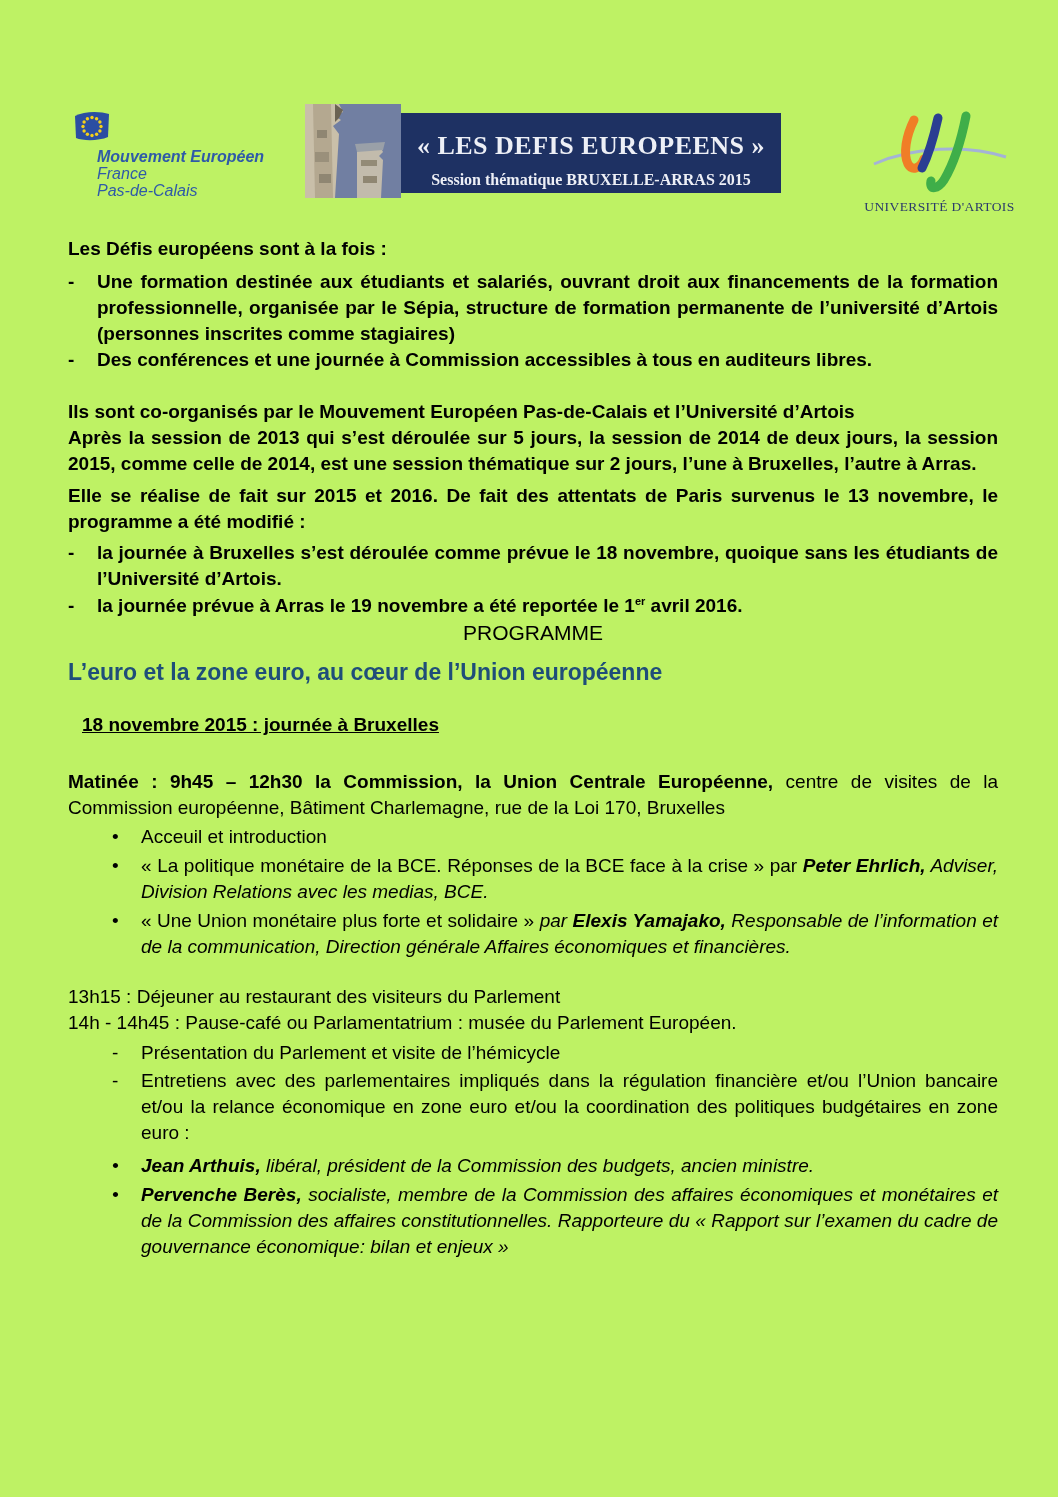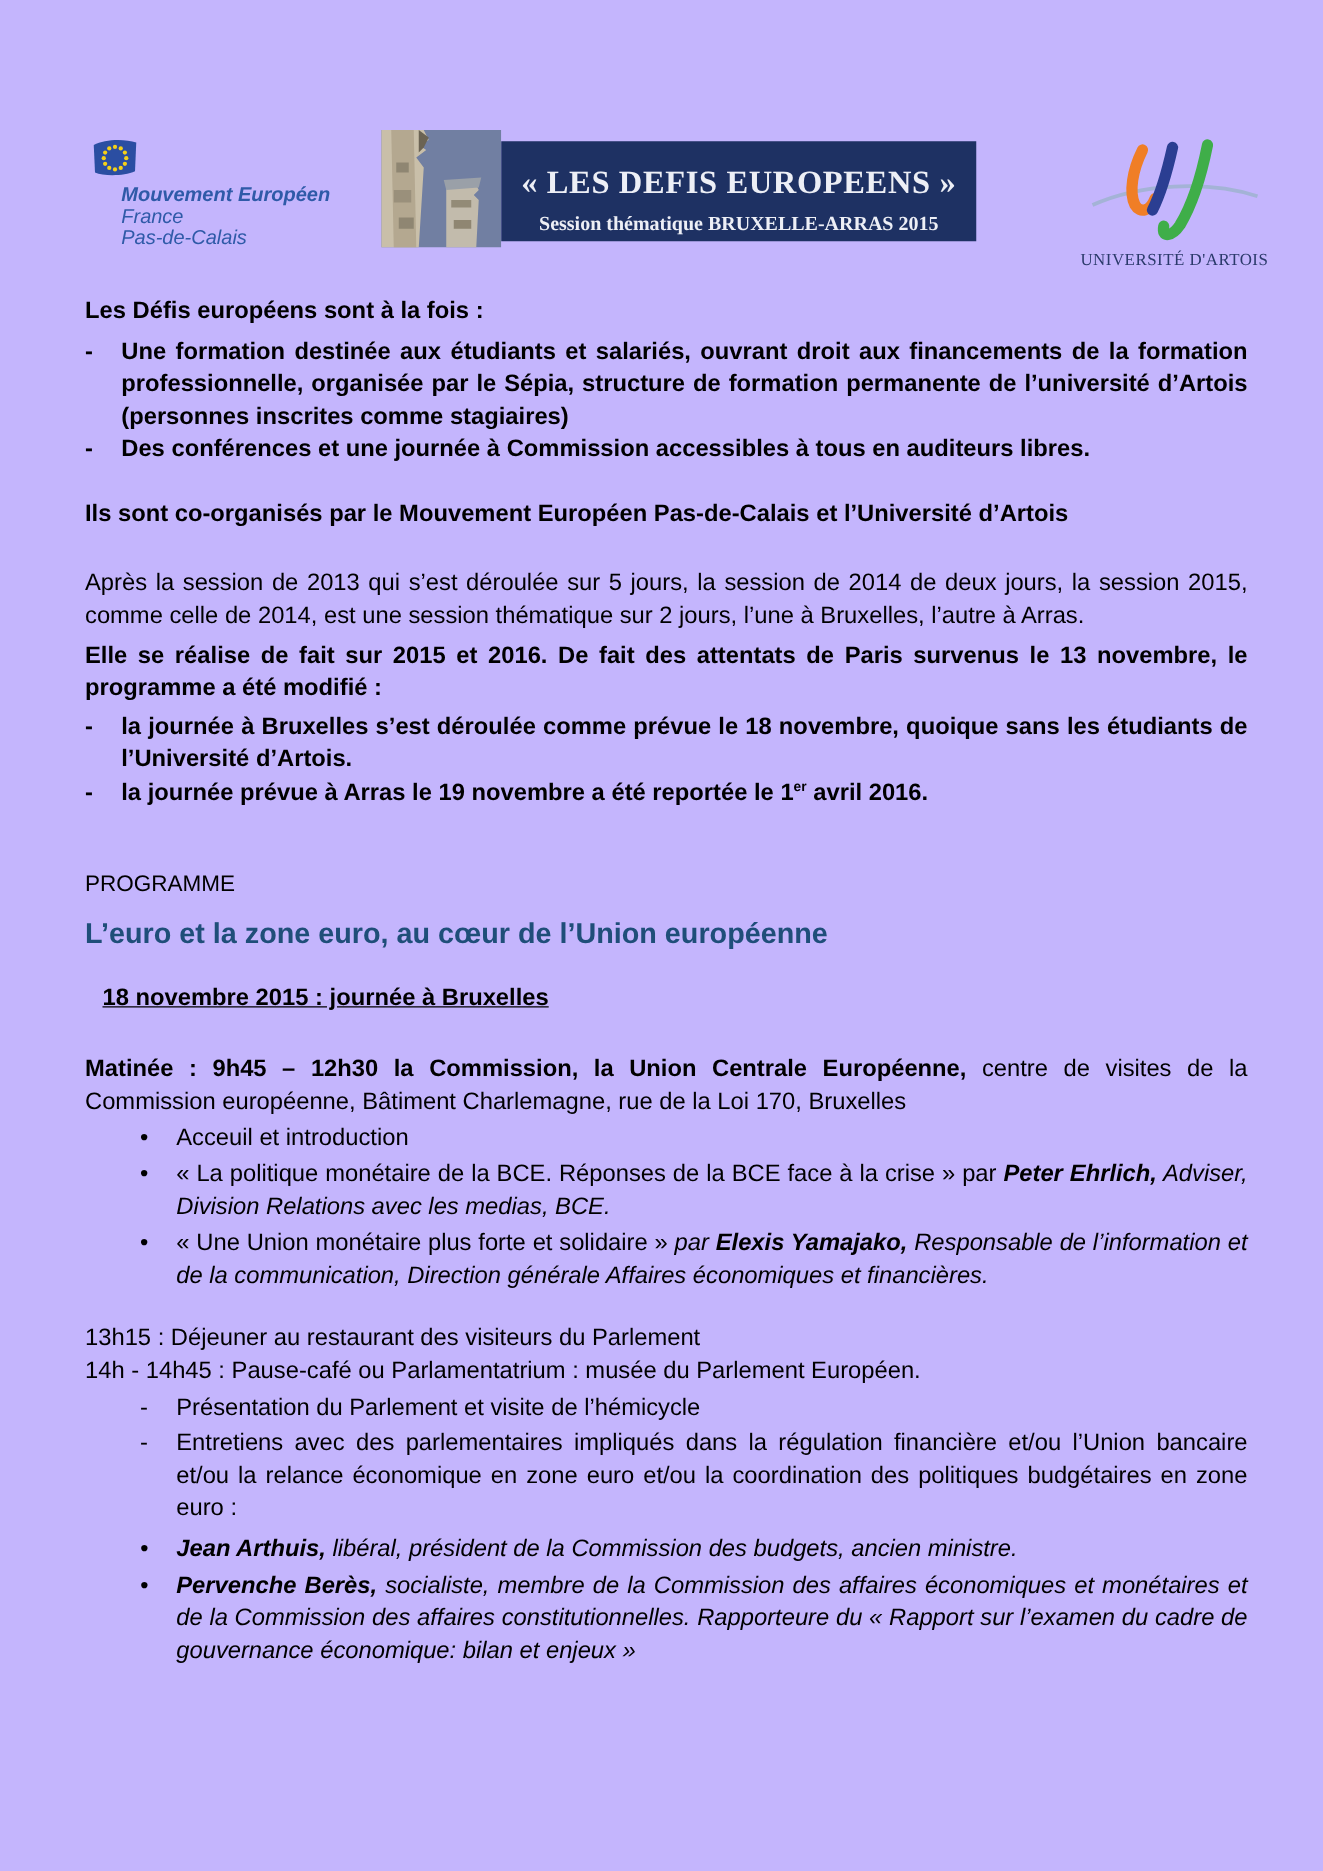--- a/index.html
+++ b/index.html
@@ -1,17 +1,17 @@
 <!DOCTYPE html>
 <html><head>
 <meta charset="utf-8">
 <style>
   html,body{margin:0;padding:0;background:#ffffff;}
   .page{
-    position:relative;width:1058px;height:1497px;background:#c4b5fd;overflow:hidden;
+    position:relative;width:1058px;height:1497px;background:#bef264;overflow:hidden;
     font-family:"Liberation Sans",sans-serif;color:#000;
   }
   
   .hdr{position:absolute;left:0;top:0;width:100%;height:230px;}
   .logo-me{position:absolute;left:70px;top:110px;width:215px;}
   .logo-me .flag{display:block;margin-left:2px;}
   .me-text{margin-left:27px;margin-top:2px;color:#2F5AA8;font-style:italic;line-height:17px;}
   .me-name{font-weight:bold;font-size:16px;}
   .me-sub{font-size:16px;}
   .banner{position:absolute;left:305px;top:104px;width:476px;height:94px;display:flex;}
@@ -37,26 +37,26 @@
   .just{text-align:justify;}
   .li{display:flex;}
   .li .marker{flex:0 0 29px;}
   .li .li-text{flex:1;}
   .indent{margin-left:35px;}
   .sub-li{margin-left:44px;}
   .sub-li .marker{flex:0 0 29px;}
   #lead{margin-top:2px;font-weight:bold;}
   .list1{margin-top:7px;font-weight:bold;}
   #coorg{margin-top:26px;font-weight:bold;}
-  #para-sessions{margin-top:29px;font-weight:normal;}
+  #para-sessions{font-weight:bold;}
   #para-modif{margin-top:6px;font-weight:bold;}
   .list2{margin-top:5px;font-weight:bold;}
   .list2 .li + .li{margin-top:1px;}
   sup{font-size:0.58em;line-height:0;}
-  #programme-heading{margin-top:45px;text-align:left;font-size:18px;line-height:28px;}
+  #programme-heading{text-align:center;font-size:21px;line-height:28px;}
   #prog-title{margin-top:10px;text-align:left;font-size:23px;line-height:30px;font-weight:bold;color:#1F4E79;}
   #date-heading{margin-top:25px;margin-left:14px;font-weight:bold;text-decoration:underline;}
   #matinee-head{margin-top:31px;}
   .bullets{margin-top:3px;}
   .bullets .li + .li{margin-top:3px;}
   #lunch{margin-top:24px;}
   #apres-head{margin-top:26px;font-weight:bold;}
   .dashes2{margin-top:4px;}
   .dashes2 .li + .li{margin-top:2px;}
   .speakers{margin-top:7px;font-style:italic;}

